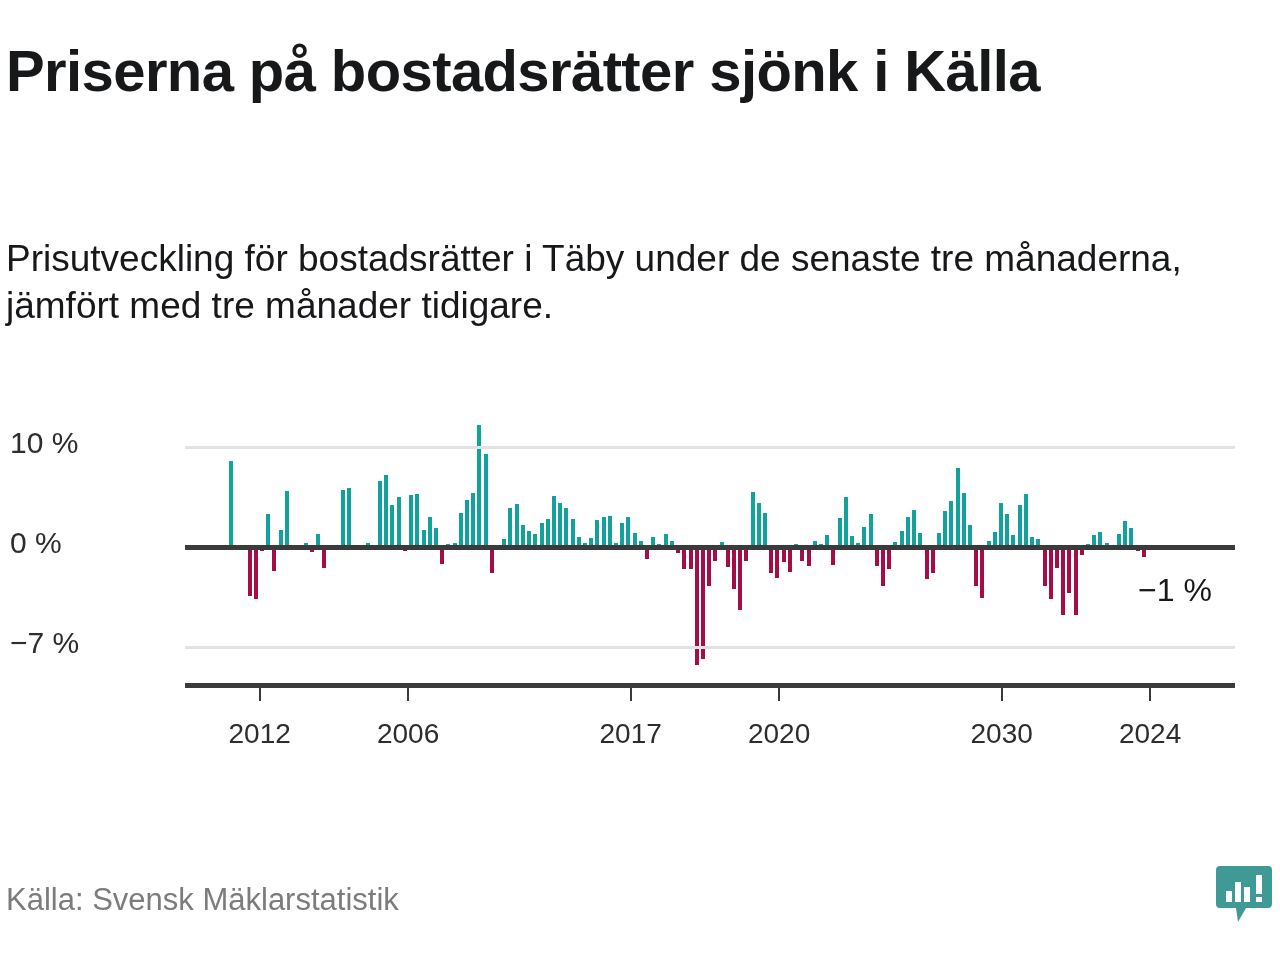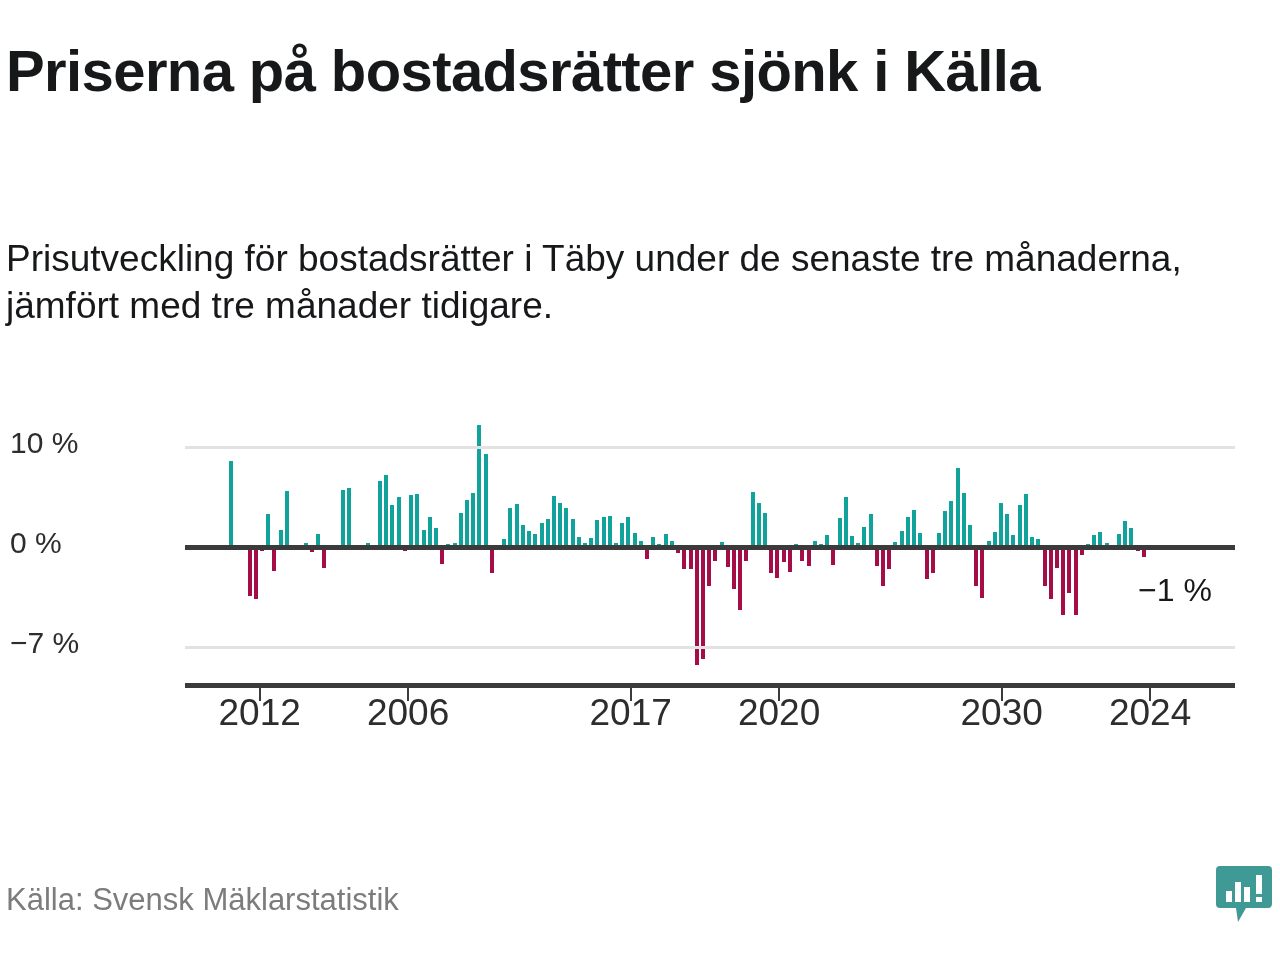--- a/index.html
+++ b/index.html
@@ -82,22 +82,22 @@
     background:#3b3b3b;
   }
   .tick{
     position:absolute;
     top:288px;
     width:2px;height:13px;
     background:#3b3b3b;
   }
   .xlabel{
     position:absolute;
-    top:292px;
-    font-size:37px;
+    top:318px;
+    font-size:28px;
     color:#2d2d2d;
     transform:translateX(-50%);
     white-space:nowrap;
   }
   .annotation{
     position:absolute;
     left:1138px; top:172px;
     font-size:32px;
     color:#17181a;
     white-space:nowrap;

